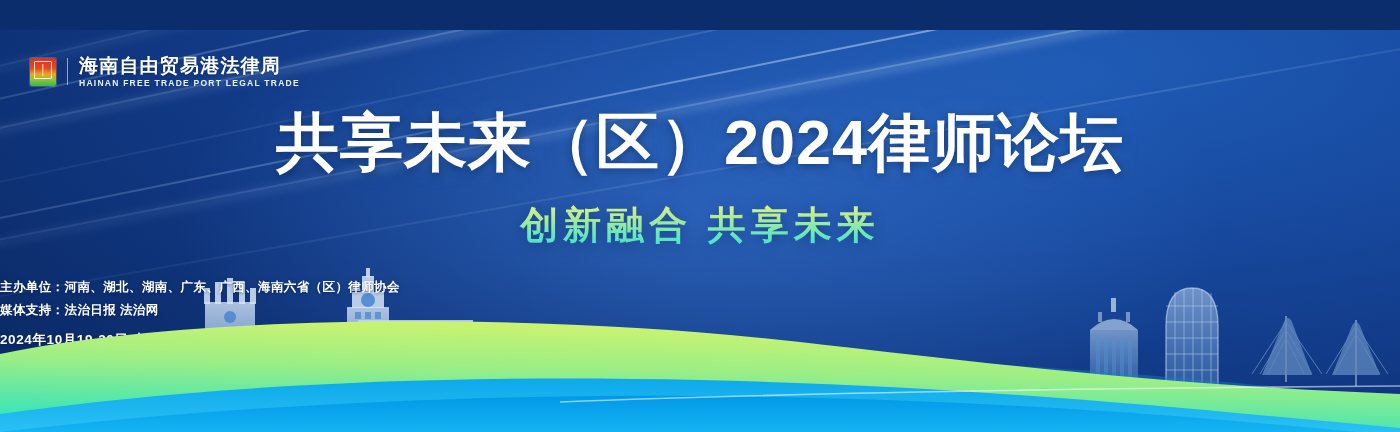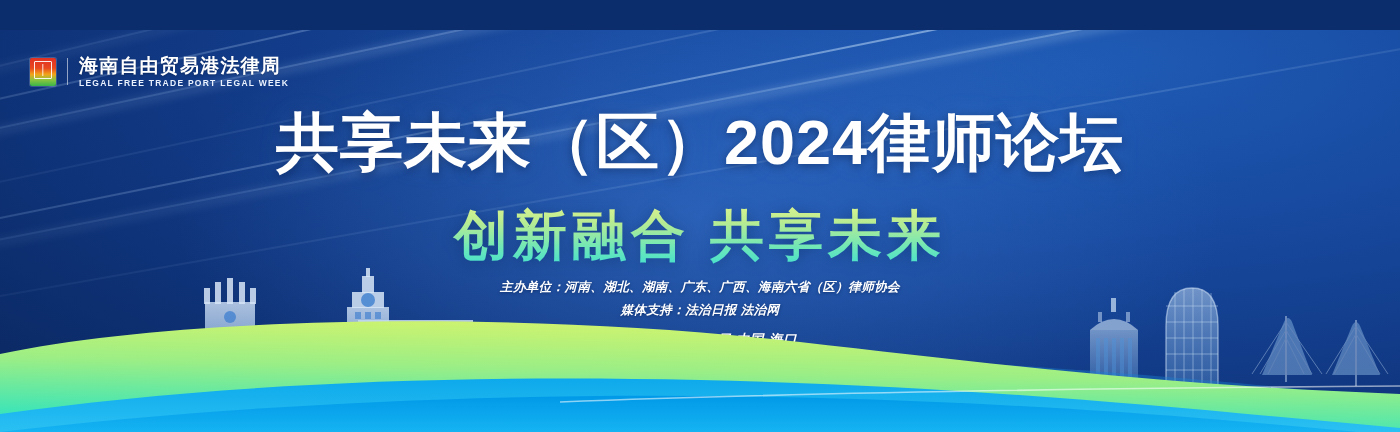--- a/index.html
+++ b/index.html
@@ -72,32 +72,31 @@
 
   
   .title{
     position:absolute;left:0;right:0;top:78px;text-align:center;
     font-size:63px;font-weight:700;color:#ffffff;letter-spacing:1px;
     line-height:1.08;white-space:nowrap;
     text-shadow:0 2px 10px rgba(4,24,70,.55),0 0 22px rgba(120,180,255,.22);
   }
   .subtitle{
     position:absolute;left:0;right:0;top:170px;text-align:center;
-    font-size:54px;font-weight:700;letter-spacing:5px;white-space:nowrap;
+    font-size:38px;font-weight:700;letter-spacing:5px;white-space:nowrap;
     background:linear-gradient(180deg,#e4f58d 0%,#b9ec92 30%,#6de7b8 66%,#35ddd6 100%);
     -webkit-background-clip:text;background-clip:text;
     color:transparent;-webkit-text-fill-color:transparent;
     filter:drop-shadow(0 2px 7px rgba(6,40,90,.45));
   }
 
   
   .credits{
-    position:absolute;left:0;right:0;top:246px;text-align:center;color:#ffffff;
+    position:absolute;left:0;right:0;top:246px;color:#ffffff;
     text-shadow:0 1px 3px rgba(5,28,72,.55);
-    font-style:italic;
   }
   .credit-line{font-size:12.5px;font-weight:700;letter-spacing:.4px;line-height:23px;white-space:nowrap;}
   .credit-line.date{margin-top:6px;font-size:13.5px;letter-spacing:.6px;}
 
   
   .waves{position:absolute;left:0;right:0;bottom:0;height:180px;}
 </style>
 </head>
 <body>
 
@@ -291,21 +290,21 @@
     </g>
   </svg>
 
   <div class="logo-row">
     <div class="logo-mark">
       <div class="seal"></div>
     </div>
     <div class="logo-divider"></div>
     <div class="logo-text">
       <div class="logo-cn">海南自由贸易港法律周</div>
-      <div class="logo-en">LEGAL FREE TRADE PORT LEGAL WEEK</div>
+      <div class="logo-en">HAINAN FREE TRADE PORT LEGAL TRADE</div>
     </div>
   </div>
 
   <div class="title">共享未来（区）2024律师论坛</div>
   <div class="subtitle">创新融合   共享未来</div>
 
   <div class="credits">
     <div class="credit-line">主办单位：河南、湖北、湖南、广东、广西、海南六省（区）律师协会</div>
     <div class="credit-line">媒体支持：法治日报  法治网</div>
     <div class="credit-line date">2024年10月19-20日    中国·海口</div>

